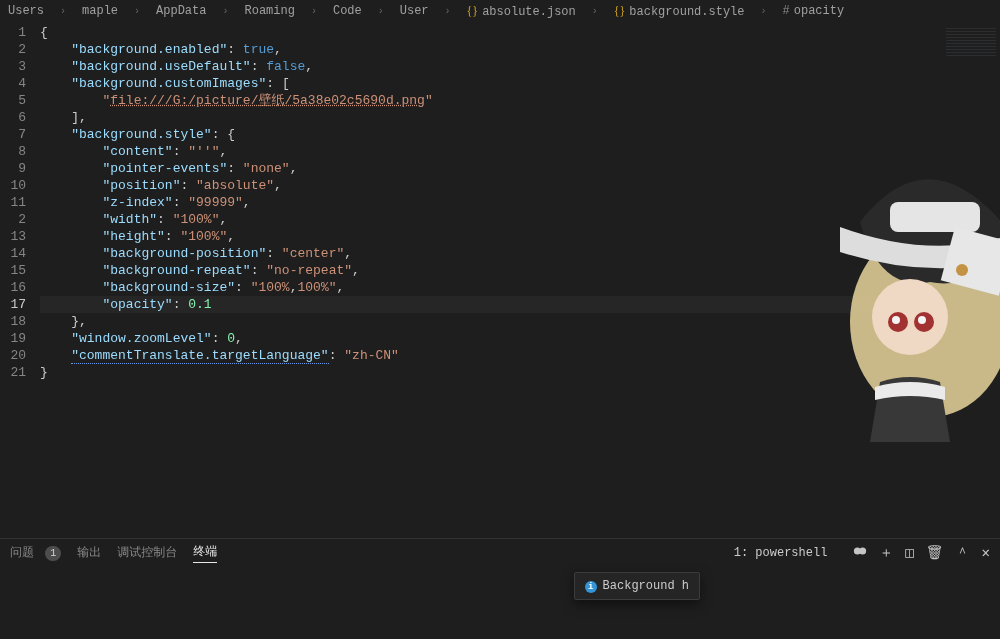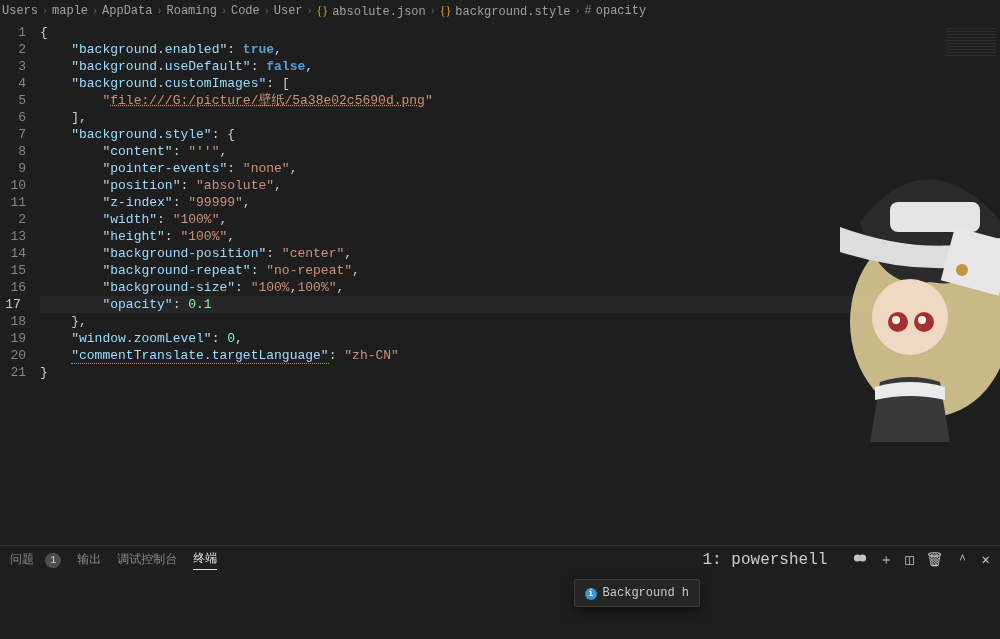--- a/index.html
+++ b/index.html
@@ -10,25 +10,25 @@
     color: #cccccc;
     width: 1000px;
     height: 639px;
     overflow: hidden;
     position: relative;
   }
   .breadcrumb {
     display: flex;
     align-items: center;
     height: 22px;
-    padding: 0 2px;
+    padding: 0 8px;
     background: #1e1e1e;
     font-size: 12px;
     color: #a0a0a0;
-    gap: 4px;
+    gap: 16px;
   }
   .breadcrumb span.sep { color: #666; font-size: 10px; }
   .bc-icon-json::before { content: "{}"; color: #c9a020; margin-right: 4px; font-family: Consolas; }
   .bc-icon-obj::before { content: "{}"; color: #c9a020; margin-right: 4px; font-family: Consolas; }
   .bc-icon-hash::before { content: "#"; color: #8a8a8a; margin-right: 4px; }
   .editor {
     display: flex;
     height: 510px;
     background: #1e1e1e;
     position: relative;
@@ -37,36 +37,36 @@
     width: 40px;
     text-align: right;
     color: #858585;
     padding-right: 14px;
     user-select: none;
     font-size: 13px;
     line-height: 17px;
     padding-top: 2px;
   }
   .gutter .ln { height: 17px; }
-  .gutter .ln.active { color: #c6c6c6; text-align: center; }
+  .gutter .ln.active { color: #c6c6c6; }
   .code {
     flex: 1;
     white-space: pre;
     font-size: 13px;
     line-height: 17px;
     padding-top: 2px;
     position: relative;
   }
   .code .line { height: 17px; }
   .code .line.active { background: rgba(255,255,255,0.04); }
   .tok-punc { color: #cccccc; }
   .tok-key  { color: #9cdcfe; }
   .tok-str  { color: #ce9178; }
   .tok-num  { color: #86efac; }
-  .tok-bool { color: #569cd6; font-weight: bold; }
+  .tok-bool { color: #569cd6; }
   .tok-link { color: #ce9178; text-decoration: underline dotted; }
   .squiggle { border-bottom: 1px dotted #6796e6; }
   .minimap {
     width: 60px;
     background: #1e1e1e;
     position: relative;
     border-left: 0;
   }
   .minimap-thumb {
     position: absolute; top: 4px; right: 4px;
@@ -85,35 +85,35 @@
   .panel-bar {
     display: flex;
     align-items: center;
     height: 28px;
     border-top: 1px solid #333;
     background: #1e1e1e;
     padding: 0 10px;
     gap: 16px;
     font-size: 12px;
     color: #888;
-    margin-top: 13px;
+    margin-top: 6px;
   }
   .panel-bar .tab { cursor: pointer; }
   .panel-bar .tab.active {
     color: #e7e7e7;
     border-bottom: 1px solid #e7e7e7;
     padding-bottom: 2px;
   }
   .panel-bar .badge {
     display: inline-flex; justify-content: center; align-items: center;
     background: #4d4d4d; color: #d4d4d4; border-radius: 8px;
     min-width: 16px; height: 15px; font-size: 10px; padding: 0 4px; margin-left: 4px;
   }
   .panel-bar .spacer { flex: 1; }
-  .panel-bar .term-select { color: #cccccc; font-size: 16px; margin-right: 10px; }
+  .panel-bar .term-select { color: #cccccc; font-size: 12px; margin-right: 10px; }
   .panel-bar .icons { display: flex; gap: 12px; color: #c5c5c5; font-size: 14px; }
   .panel-bar .icons span { cursor: pointer; }
   .panel-body {
     height: 72px;
     background: #1e1e1e;
     position: relative;
   }
   .notification {
     position: absolute;
     right: 300px;

